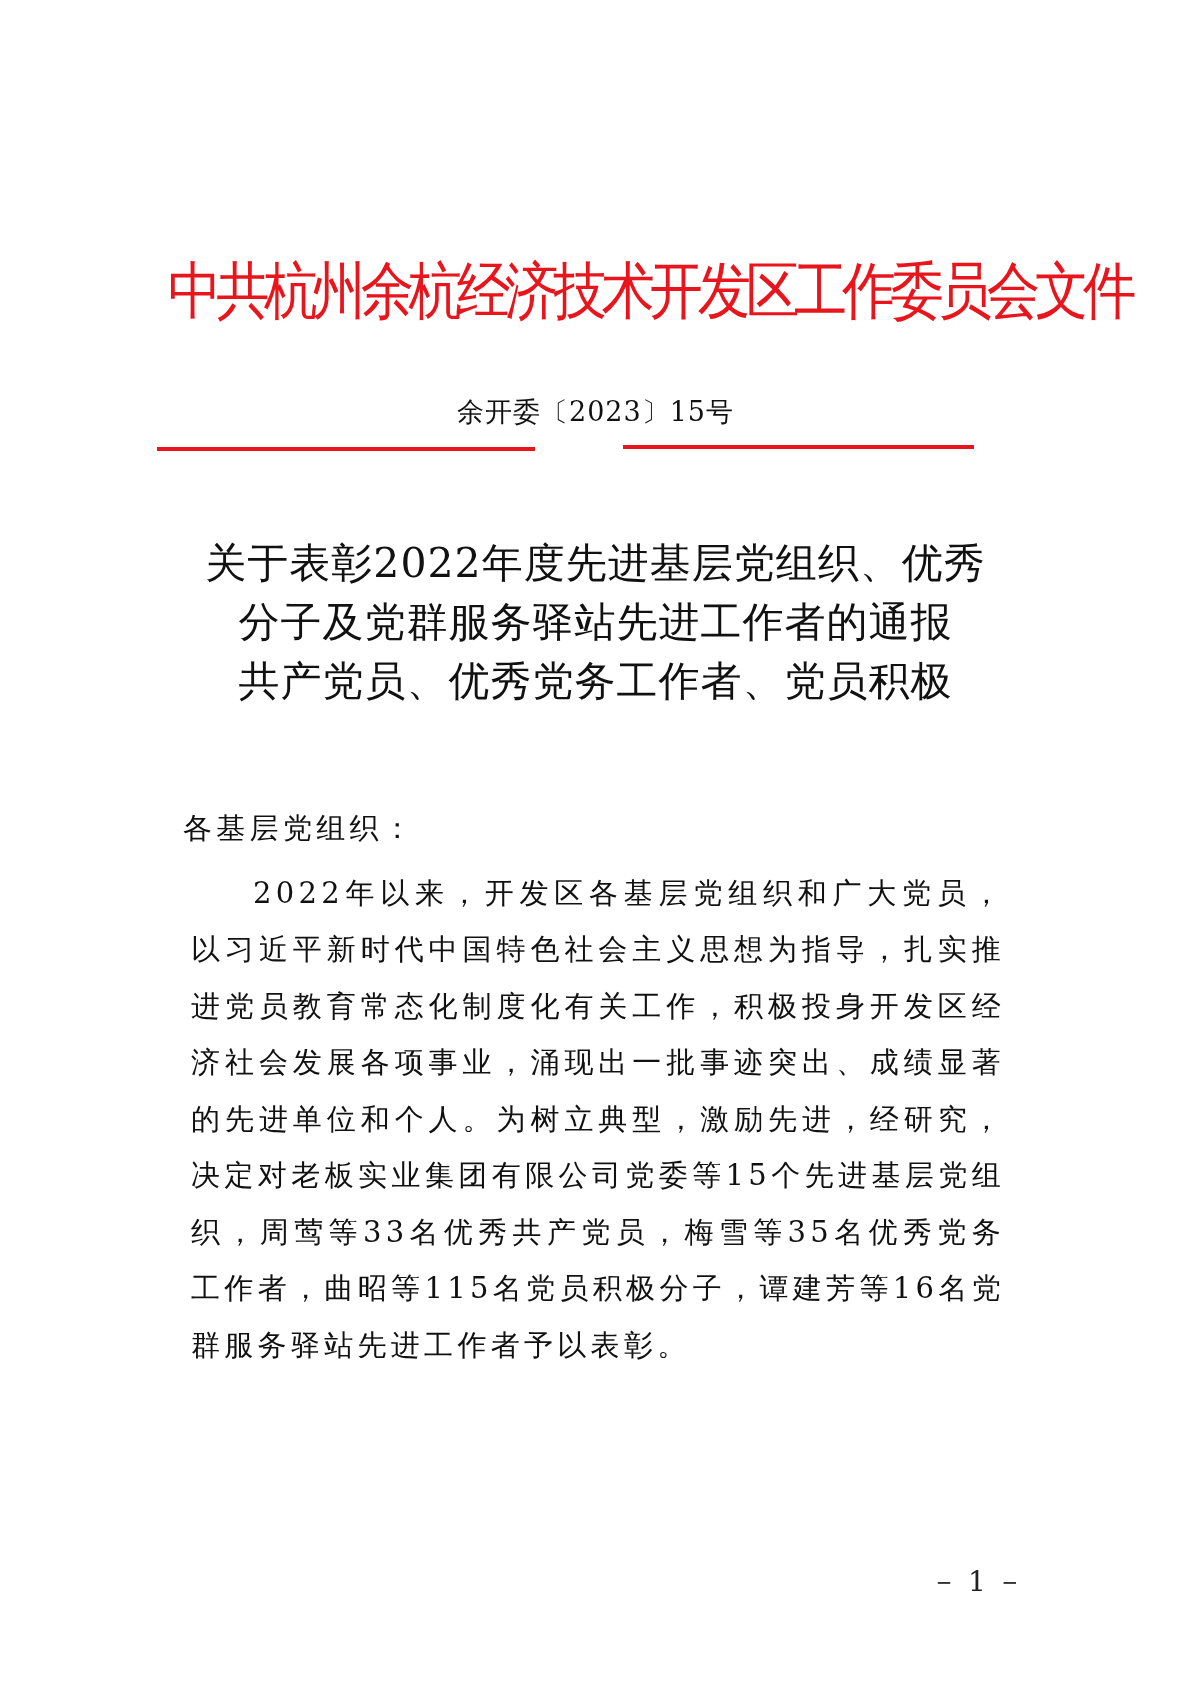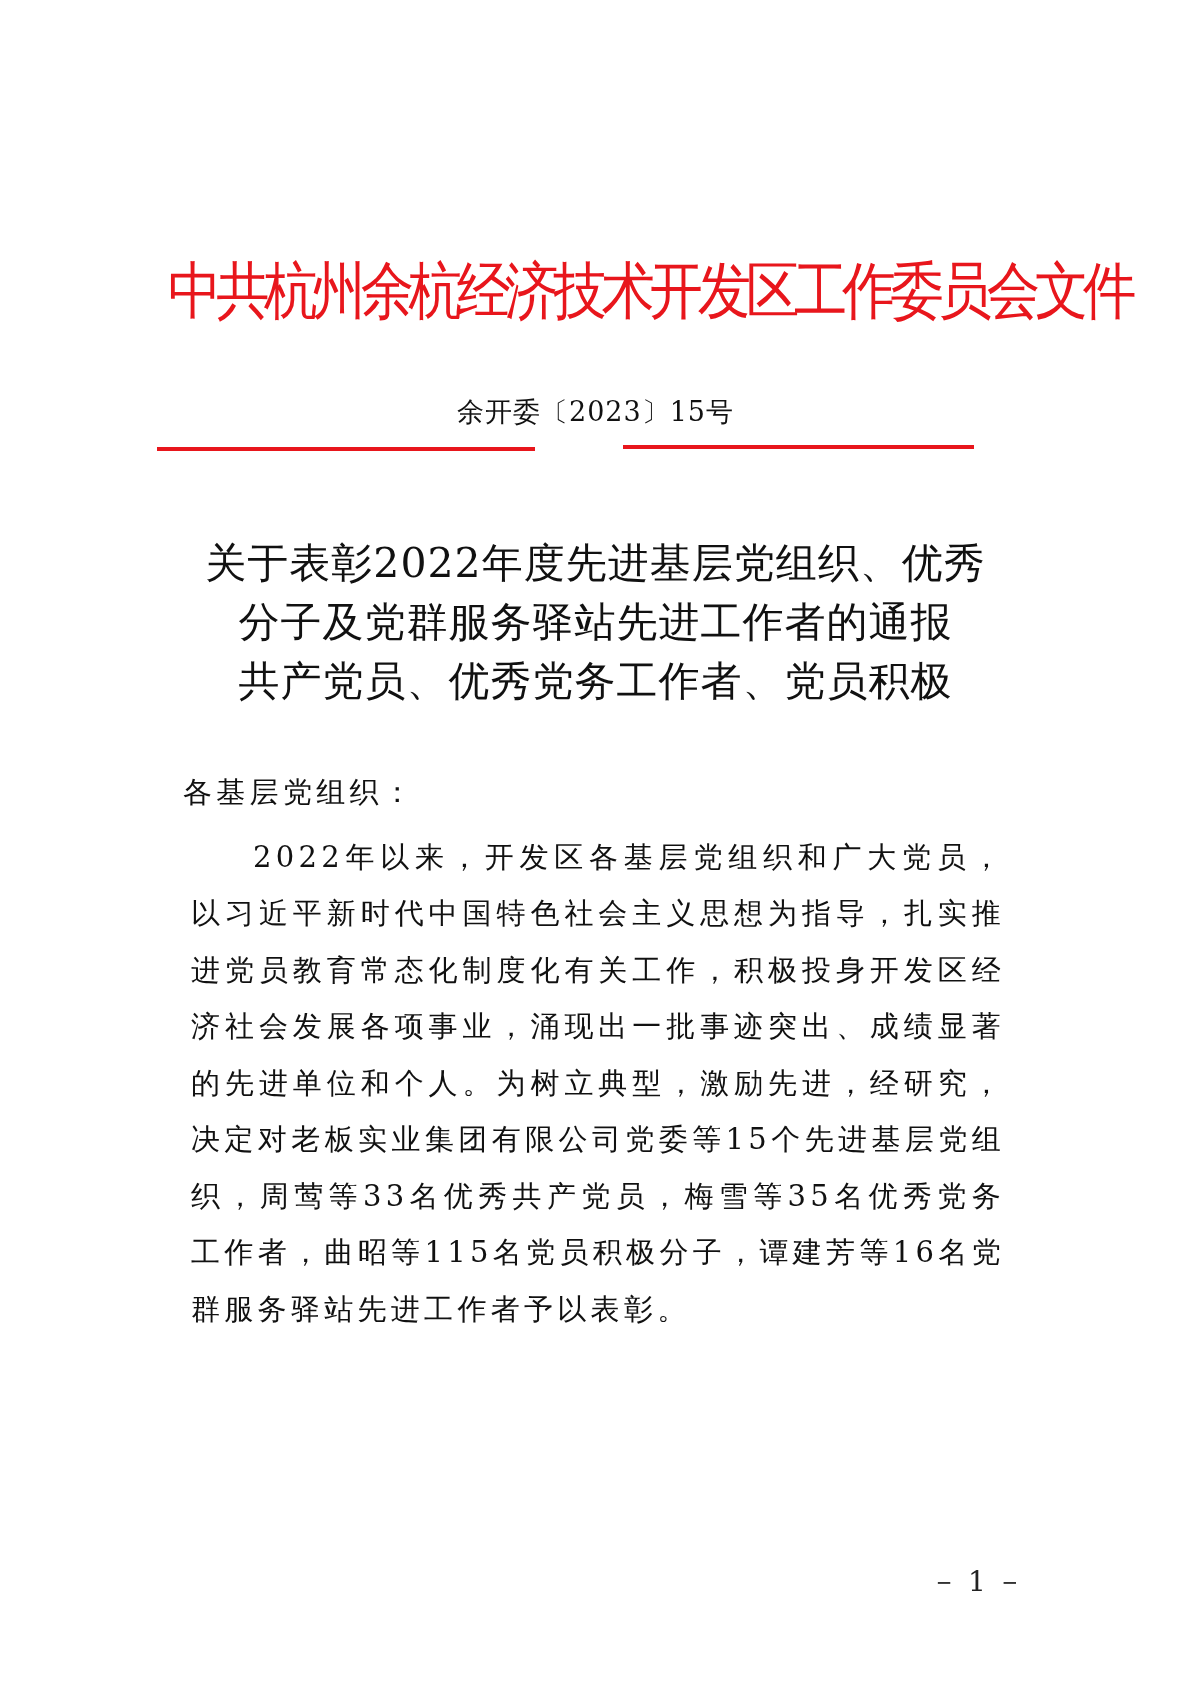--- a/index.html
+++ b/index.html
@@ -17,21 +17,21 @@
   }
   .red-rule { position: absolute; height: 4px; background: #e8161c; }
   .rule-left { left: 157px; top: 447px; width: 378px; }
   .rule-right { left: 623px; top: 445px; width: 351px; }
   .title {
     position: absolute; left: 0; top: 520px; width: 1191px; text-align: center;
     font-size: 41px; line-height: 59px; letter-spacing: 1px; color: #111; margin-top: 14px;
   }
   .title div { white-space: nowrap; }
   .body {
-    position: absolute; left: 183px; top: 764px; width: 830px;
+    position: absolute; left: 183px; top: 800px; width: 830px;
     font-size: 29px; line-height: 56.5px; letter-spacing: 4.3px; color: #111;
   }
   .salutation { margin-bottom: 0; }
   .para { text-indent: 62px; text-align: justify; margin: 8px; }
   .page-num {
     position: absolute; left: 930px; top: 1563px; font-size: 28px; letter-spacing: 10px;
     color: #222;
   }
 </style>
 </head>

